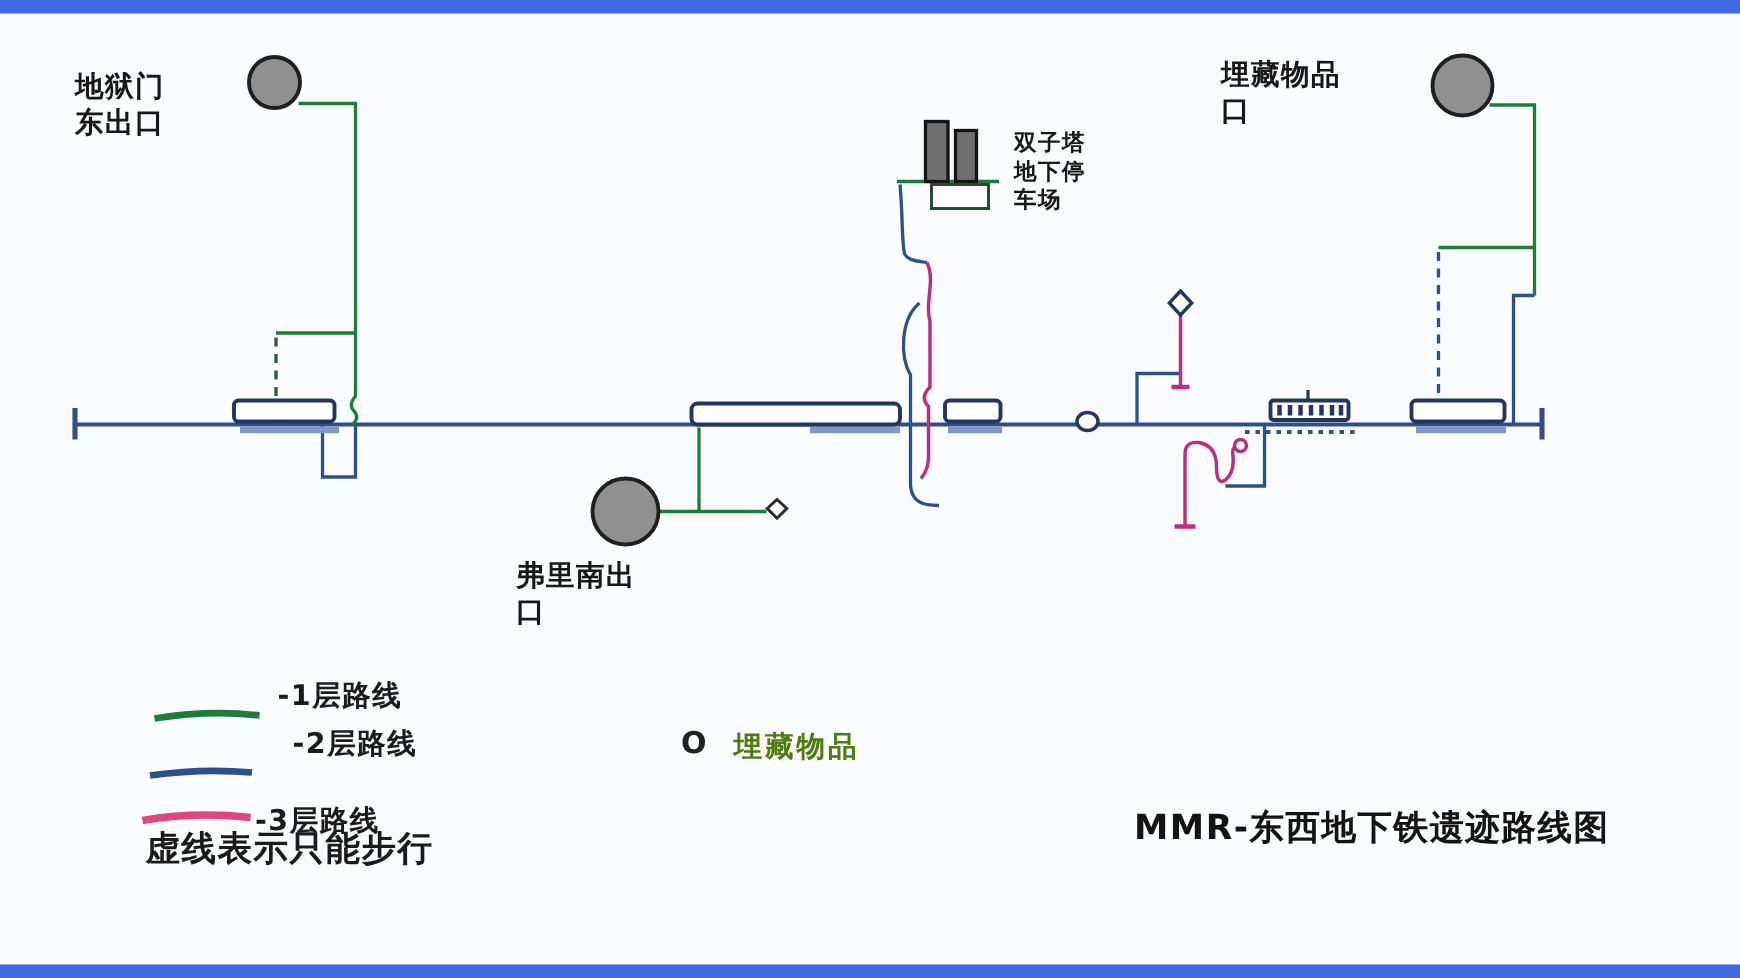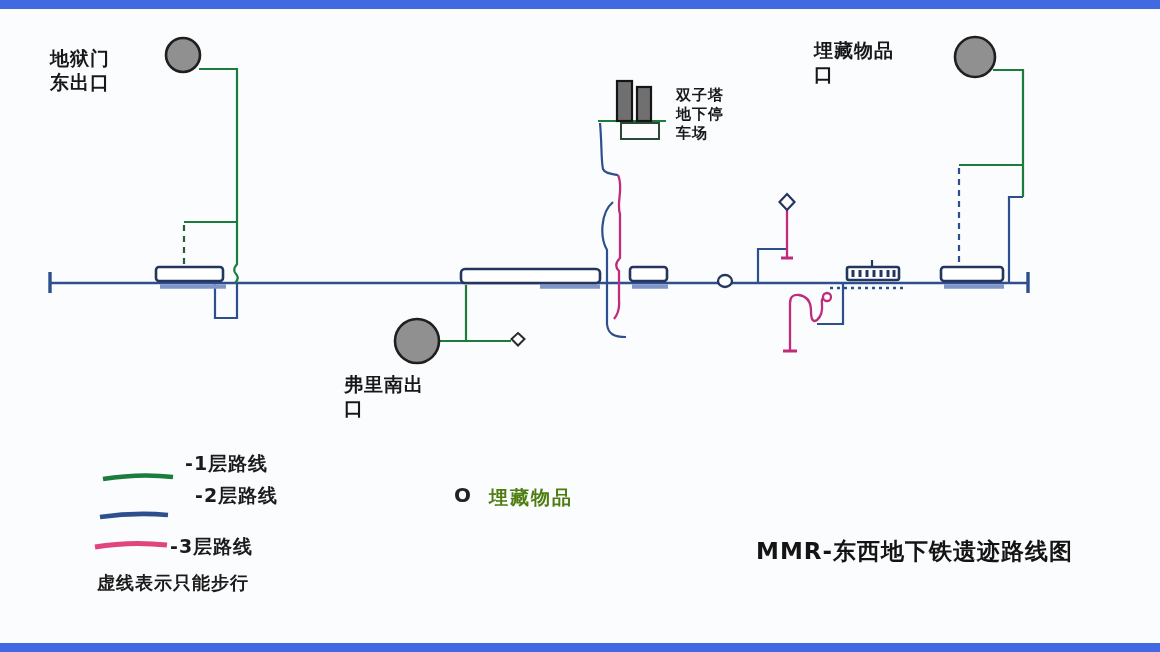--- a/index.html
+++ b/index.html
@@ -135,18 +135,18 @@
 <div class="label lbl-18" style="left:676px;top:86px;">双子塔
 地下停
 车场</div>
 
 <div class="label lbl-19" style="left:344px;top:372px;">弗里南出
 口</div>
 
 <div class="legend-label" style="left:185px;top:451px;">-1层路线</div>
 <div class="legend-label" style="left:195px;top:483px;">-2层路线</div>
 <div class="legend-label" style="left:170px;top:534px;">-3层路线</div>
-<div class="legend-label" style="left:97px;top:571px;font-size:18px;">虚线表示只能步行</div>
+<div class="legend-label" style="left:97px;top:550px;font-size:23px;">虚线表示只能步行</div>
 
 <div class="buried-symbol">O</div>
 <div class="buried-label">埋藏物品</div>
 
 <div class="title">MMR-东西地下铁遗迹路线图</div>
 
 </body></html>

